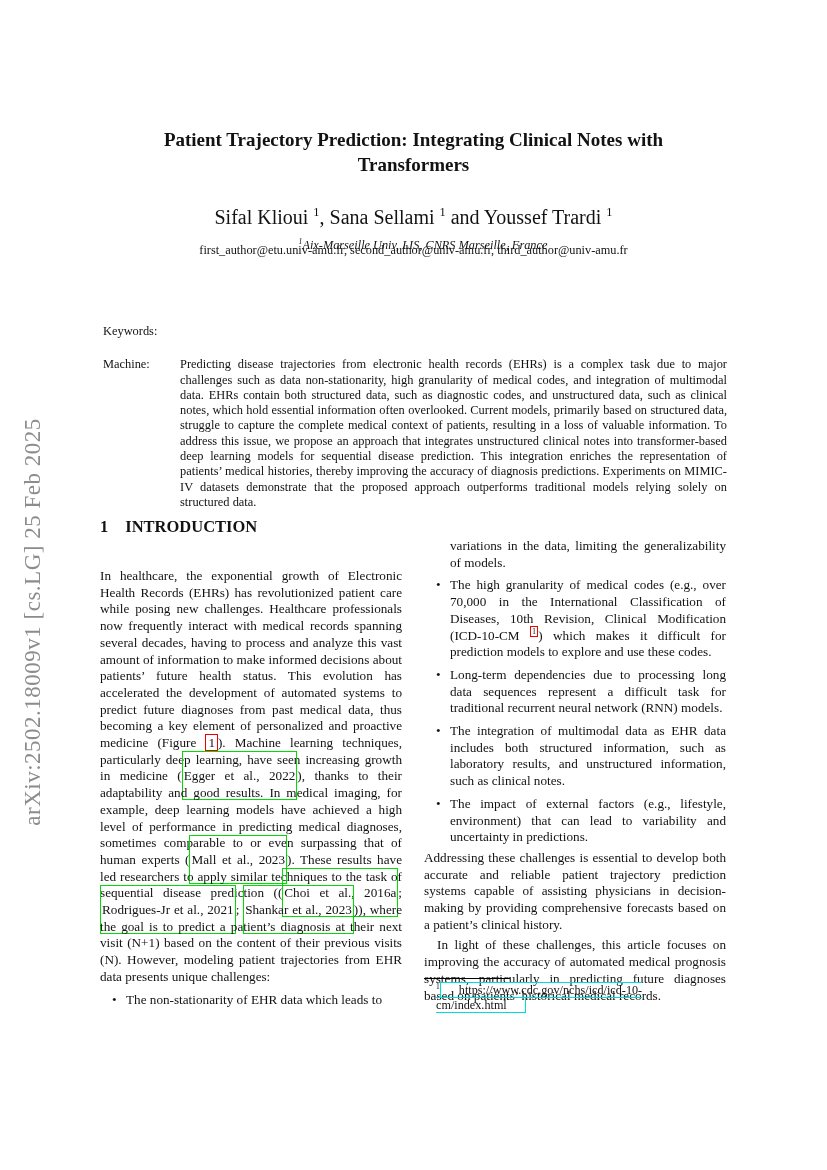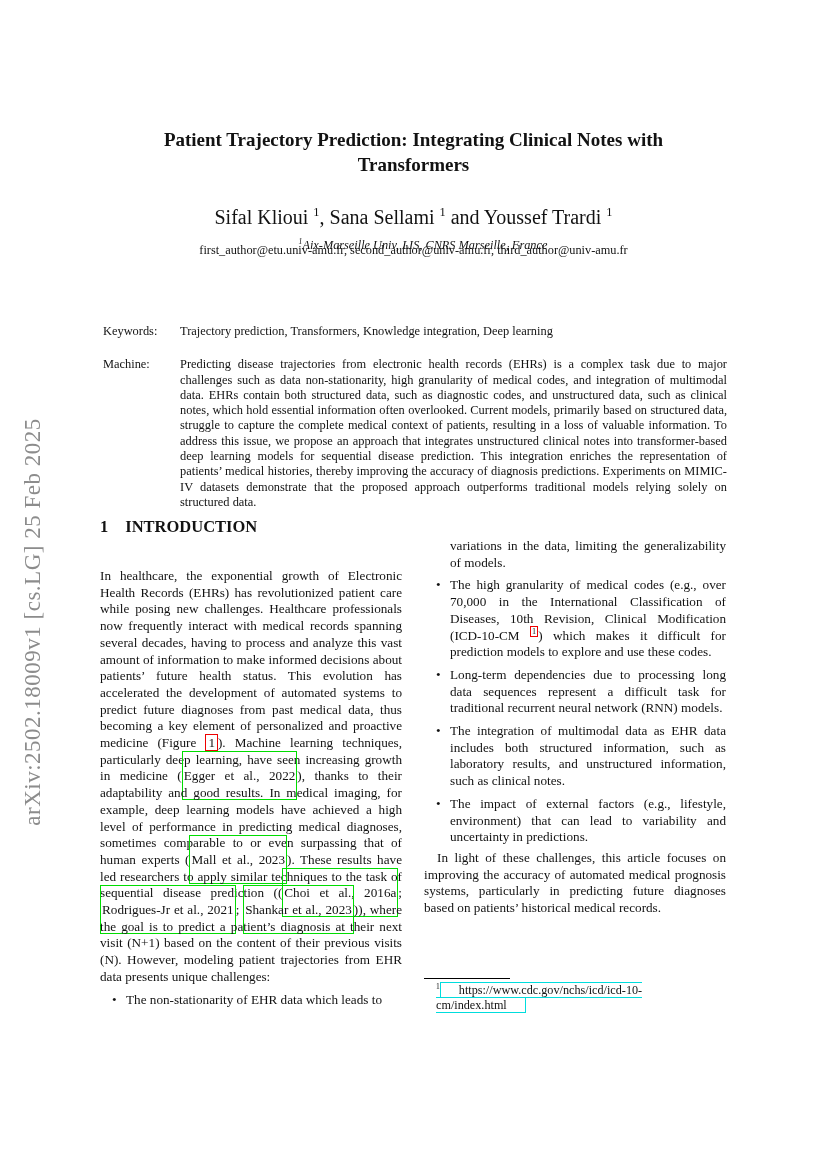--- a/index.html
+++ b/index.html
@@ -103,21 +103,20 @@
     <span class="title-inner">Patient Trajectory Prediction: Integrating Clinical Notes with Transformers</span>
   </div>
 
   <div class="authors"><span>Sifal Klioui </span><span class="seg-sup">1</span><span>, Sana Sellami </span><span class="seg-sup">1</span><span> and Youssef Trardi </span><span class="seg-sup">1</span></div>
   <div class="affiliation"><span class="seg-sup">1</span><span>Aix-Marseille Univ, LIS, CNRS Marseille, France</span></div>
   <div class="emails">first_author@etu.univ-amu.fr, second_author@univ-amu.fr, third_author@univ-amu.fr</div>
 
   <div class="meta">
     <div class="meta-row">
       <div class="meta-label">Keywords:</div>
-      <div class="meta-value">Trajectory prediction, Transformers, Knowledge integration, Deep learning</div>
     </div>
     <div class="meta-row">
       <div class="meta-label">Machine:</div>
       <div class="meta-value">Predicting disease trajectories from electronic health records (EHRs) is a complex task due to major challenges such as data non-stationarity, high granularity of medical codes, and integration of multimodal data. EHRs contain both structured data, such as diagnostic codes, and unstructured data, such as clinical notes, which hold essential information often overlooked. Current models, primarily based on structured data, struggle to capture the complete medical context of patients, resulting in a loss of valuable information. To address this issue, we propose an approach that integrates unstructured clinical notes into transformer-based deep learning models for sequential disease prediction. This integration enriches the representation of patients’ medical histories, thereby improving the accuracy of diagnosis predictions. Experiments on MIMIC-IV datasets demonstrate that the proposed approach outperforms traditional models relying solely on structured data.</div>
     </div>
   </div>
 
   <div class="section-heading">
     <span class="sec-num">1</span><span class="sec-title">INTRODUCTION</span>
   </div>
@@ -130,20 +129,21 @@
   </div>
 
   <div class="col col-right">
     <div class="continuation">variations in the data, limiting the generalizability of models.</div>
     <ul class="bullet-list">
       <li class="bullet-item"><span>The high granularity of medical codes (e.g., over 70,000 in the International Classification of Diseases, 10th Revision, Clinical Modification (ICD-10-CM </span><span class="seg-footref">1</span><span>) which makes it difficult for prediction models to explore and use these codes.</span></li>
       <li class="bullet-item"><span>Long-term dependencies due to processing long data sequences represent a difficult task for traditional recurrent neural network (RNN) models.</span></li>
       <li class="bullet-item"><span>The integration of multimodal data as EHR data includes both structured information, such as laboratory results, and unstructured information, such as clinical notes.</span></li>
       <li class="bullet-item"><span>The impact of external factors (e.g., lifestyle, environment) that can lead to variability and uncertainty in predictions.</span></li>
     </ul>
+    <p class="para">Addressing these challenges is essential to develop both accurate and reliable patient trajectory prediction systems capable of assisting physicians in decision-making by providing comprehensive forecasts based on a patient’s clinical history.</p>
     <p class="para para-indent">In light of these challenges, this article focuses on improving the accuracy of automated medical prognosis systems, particularly in predicting future diagnoses based on patients’ historical medical records.</p>
   </div>
 
   <div class="footnote">
     <div class="footnote-rule"></div>
     <div class="footnote-text"><span class="seg-sup">1</span><span class="seg-urlbox">https://www.cdc.gov/nchs/icd/icd-10-cm/index.html</span></div>
   </div>
 
 </div>
 

